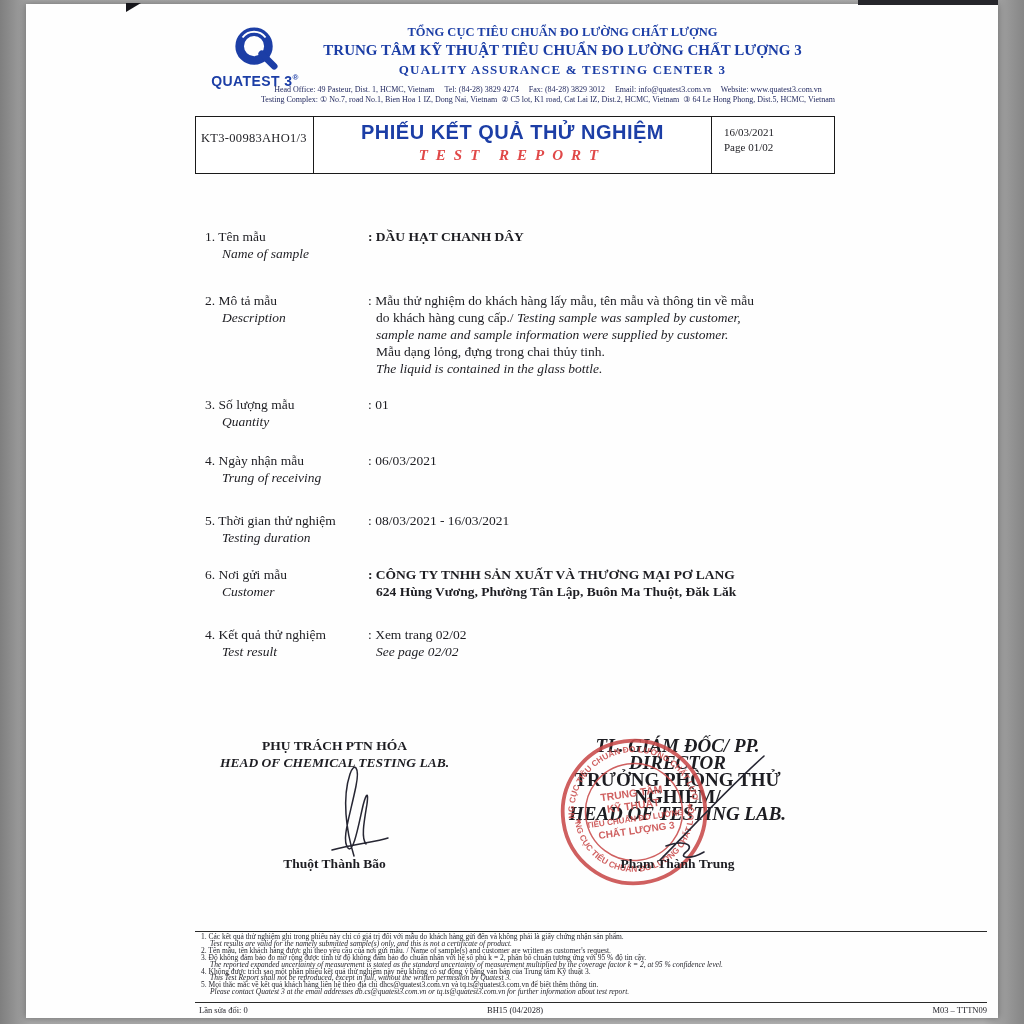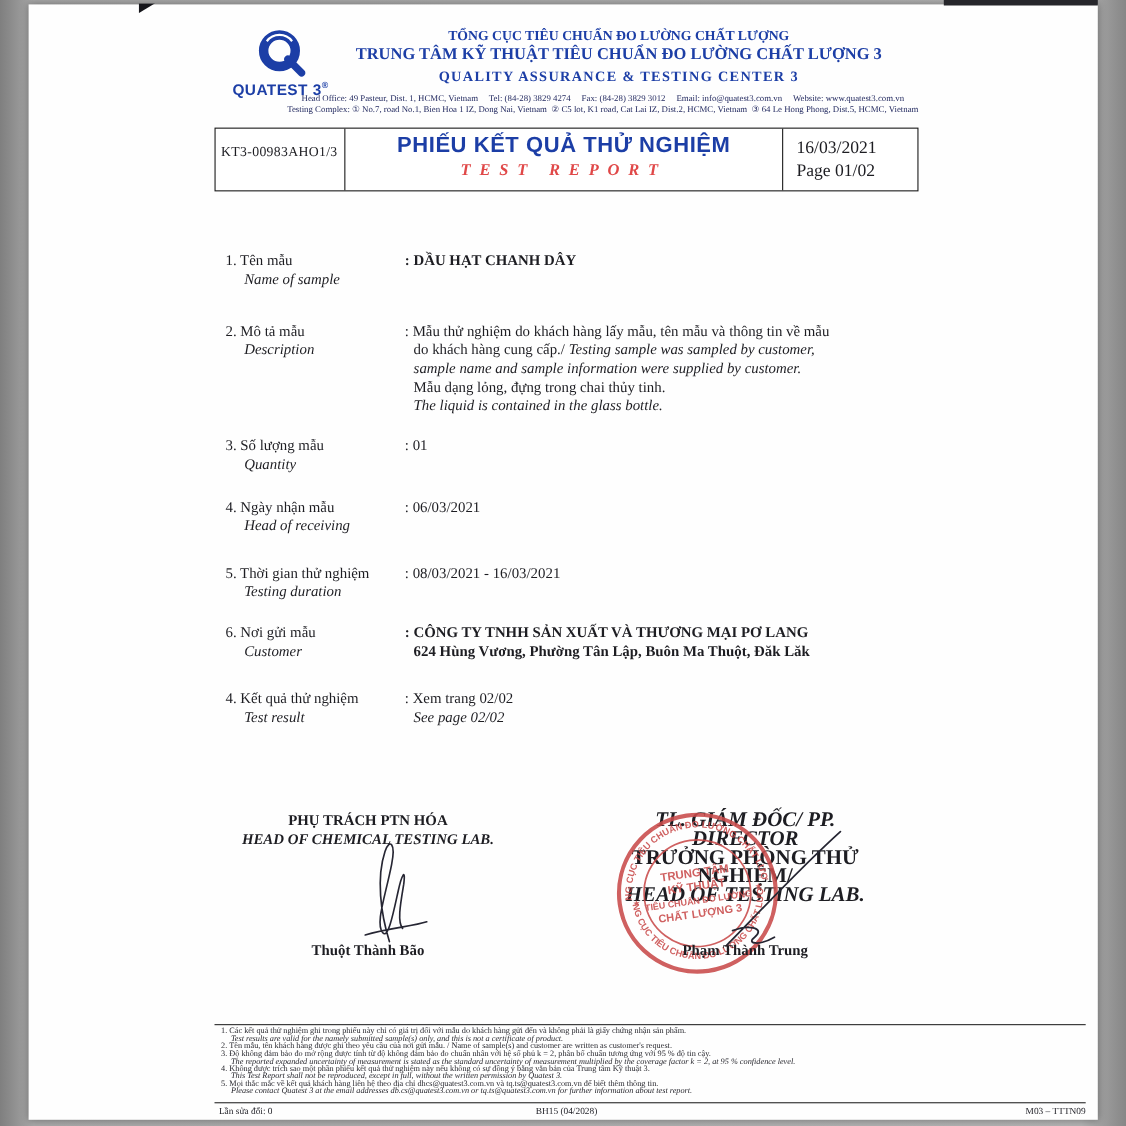--- a/index.html
+++ b/index.html
@@ -23,21 +23,21 @@
   .addr{position:absolute;left:195px;width:706px;text-align:center;font-size:8px;color:#232a60;white-space:pre;}
   .addr1{top:85px;}
   .addr2{top:95px;}
 
   
   .title-strip{position:absolute;left:195px;top:116px;width:640px;height:58px;border:1.6px solid #1a1a1a;display:flex;box-sizing:border-box;background:#fff;}
   .ts-left{width:118px;border-right:1.6px solid #1a1a1a;padding:14px 0 0 5px;font-size:12.5px;letter-spacing:.3px;box-sizing:border-box;}
   .ts-center{flex:1;border-right:1.6px solid #1a1a1a;text-align:center;padding-top:4px;box-sizing:border-box;}
   .ts-title-vi{font-family:"Liberation Sans",sans-serif;font-weight:bold;font-size:20px;color:#1c3ea6;letter-spacing:.5px;}
   .ts-title-en{font-size:15px;font-weight:bold;font-style:italic;color:#e04848;letter-spacing:8px;margin-top:3px;}
-  .ts-right{width:122px;padding:9px 0 0 12px;font-size:16px;box-sizing:border-box;}
+  .ts-right{width:122px;padding:9px 0 0 12px;font-size:11px;box-sizing:border-box;}
   .ts-right .pg{margin-top:3px;}
 
   
   .fld{position:absolute;left:205px;width:630px;font-size:13.5px;line-height:17px;}
   .lab-en{font-style:italic;margin-left:17px;}
   .val{position:absolute;left:163px;top:0;width:468px;}
   .b{font-weight:bold;}
   .it{font-style:italic;}
   .cont{margin-left:8px;}
   .r1{top:228px;} .r2{top:292px;} .r3{top:396px;} .r4{top:452px;}
@@ -117,21 +117,21 @@
   </div>
 
   <div class="fld r3">
     <div class="lab-vi">3. Số lượng mẫu</div>
     <div class="lab-en">Quantity</div>
     <div class="val">: 01</div>
   </div>
 
   <div class="fld r4">
     <div class="lab-vi">4. Ngày nhận mẫu</div>
-    <div class="lab-en">Head of receiving</div>
+    <div class="lab-en">Trung of receiving</div>
     <div class="val">: 06/03/2021</div>
   </div>
 
   <div class="fld r5">
     <div class="lab-vi">5. Thời gian thử nghiệm</div>
     <div class="lab-en">Testing duration</div>
     <div class="val">: 08/03/2021 - 16/03/2021</div>
   </div>
 
   <div class="fld r6">

